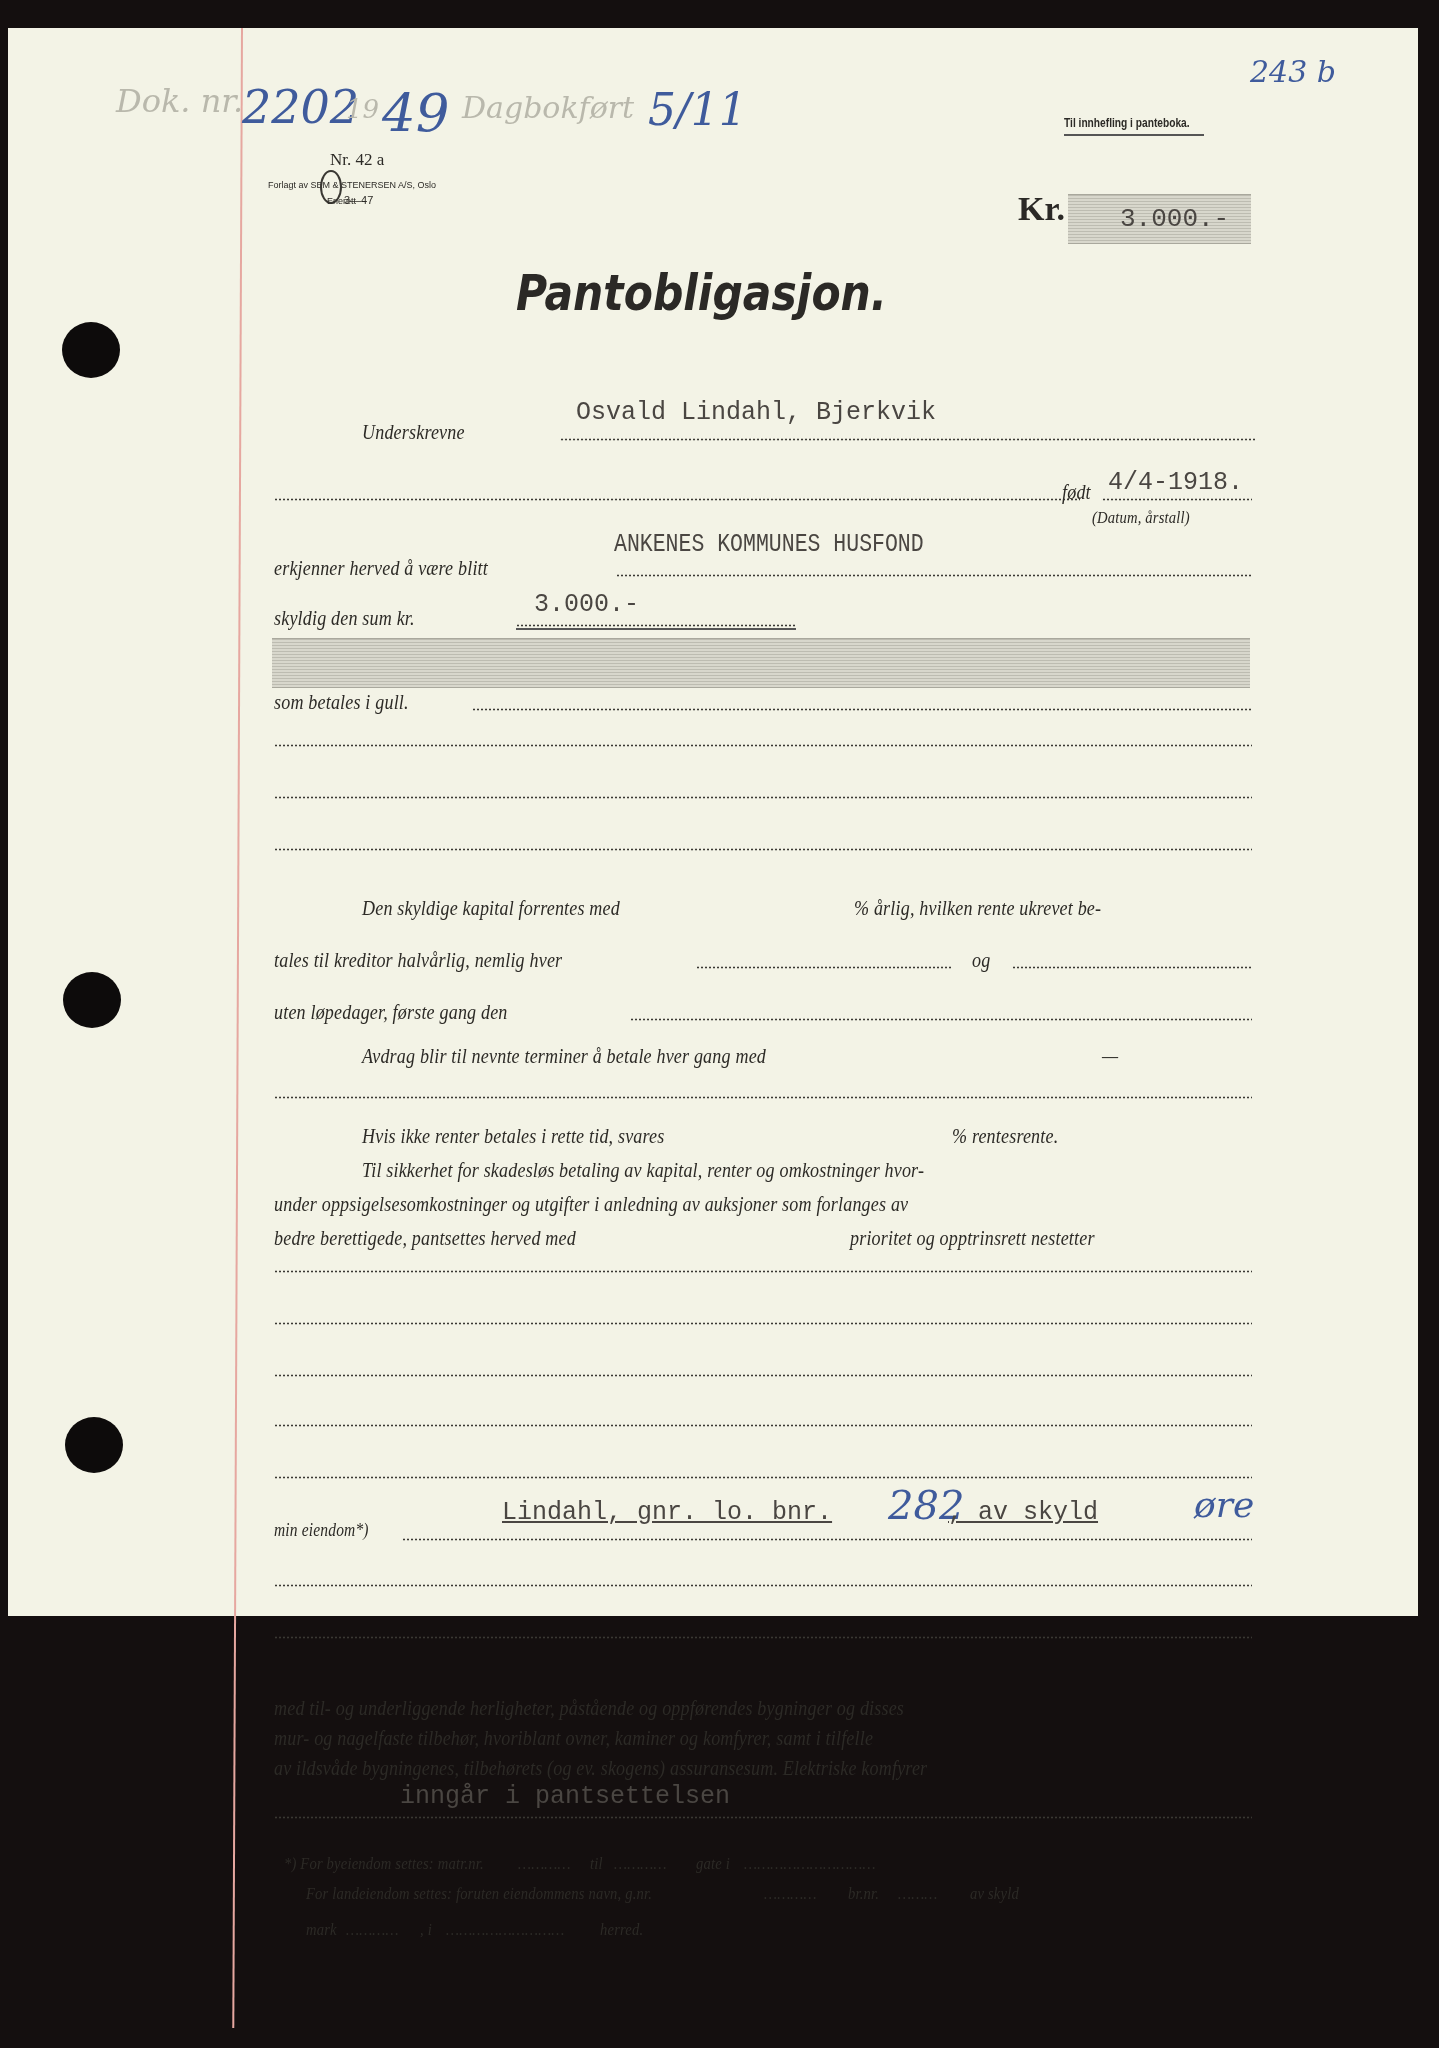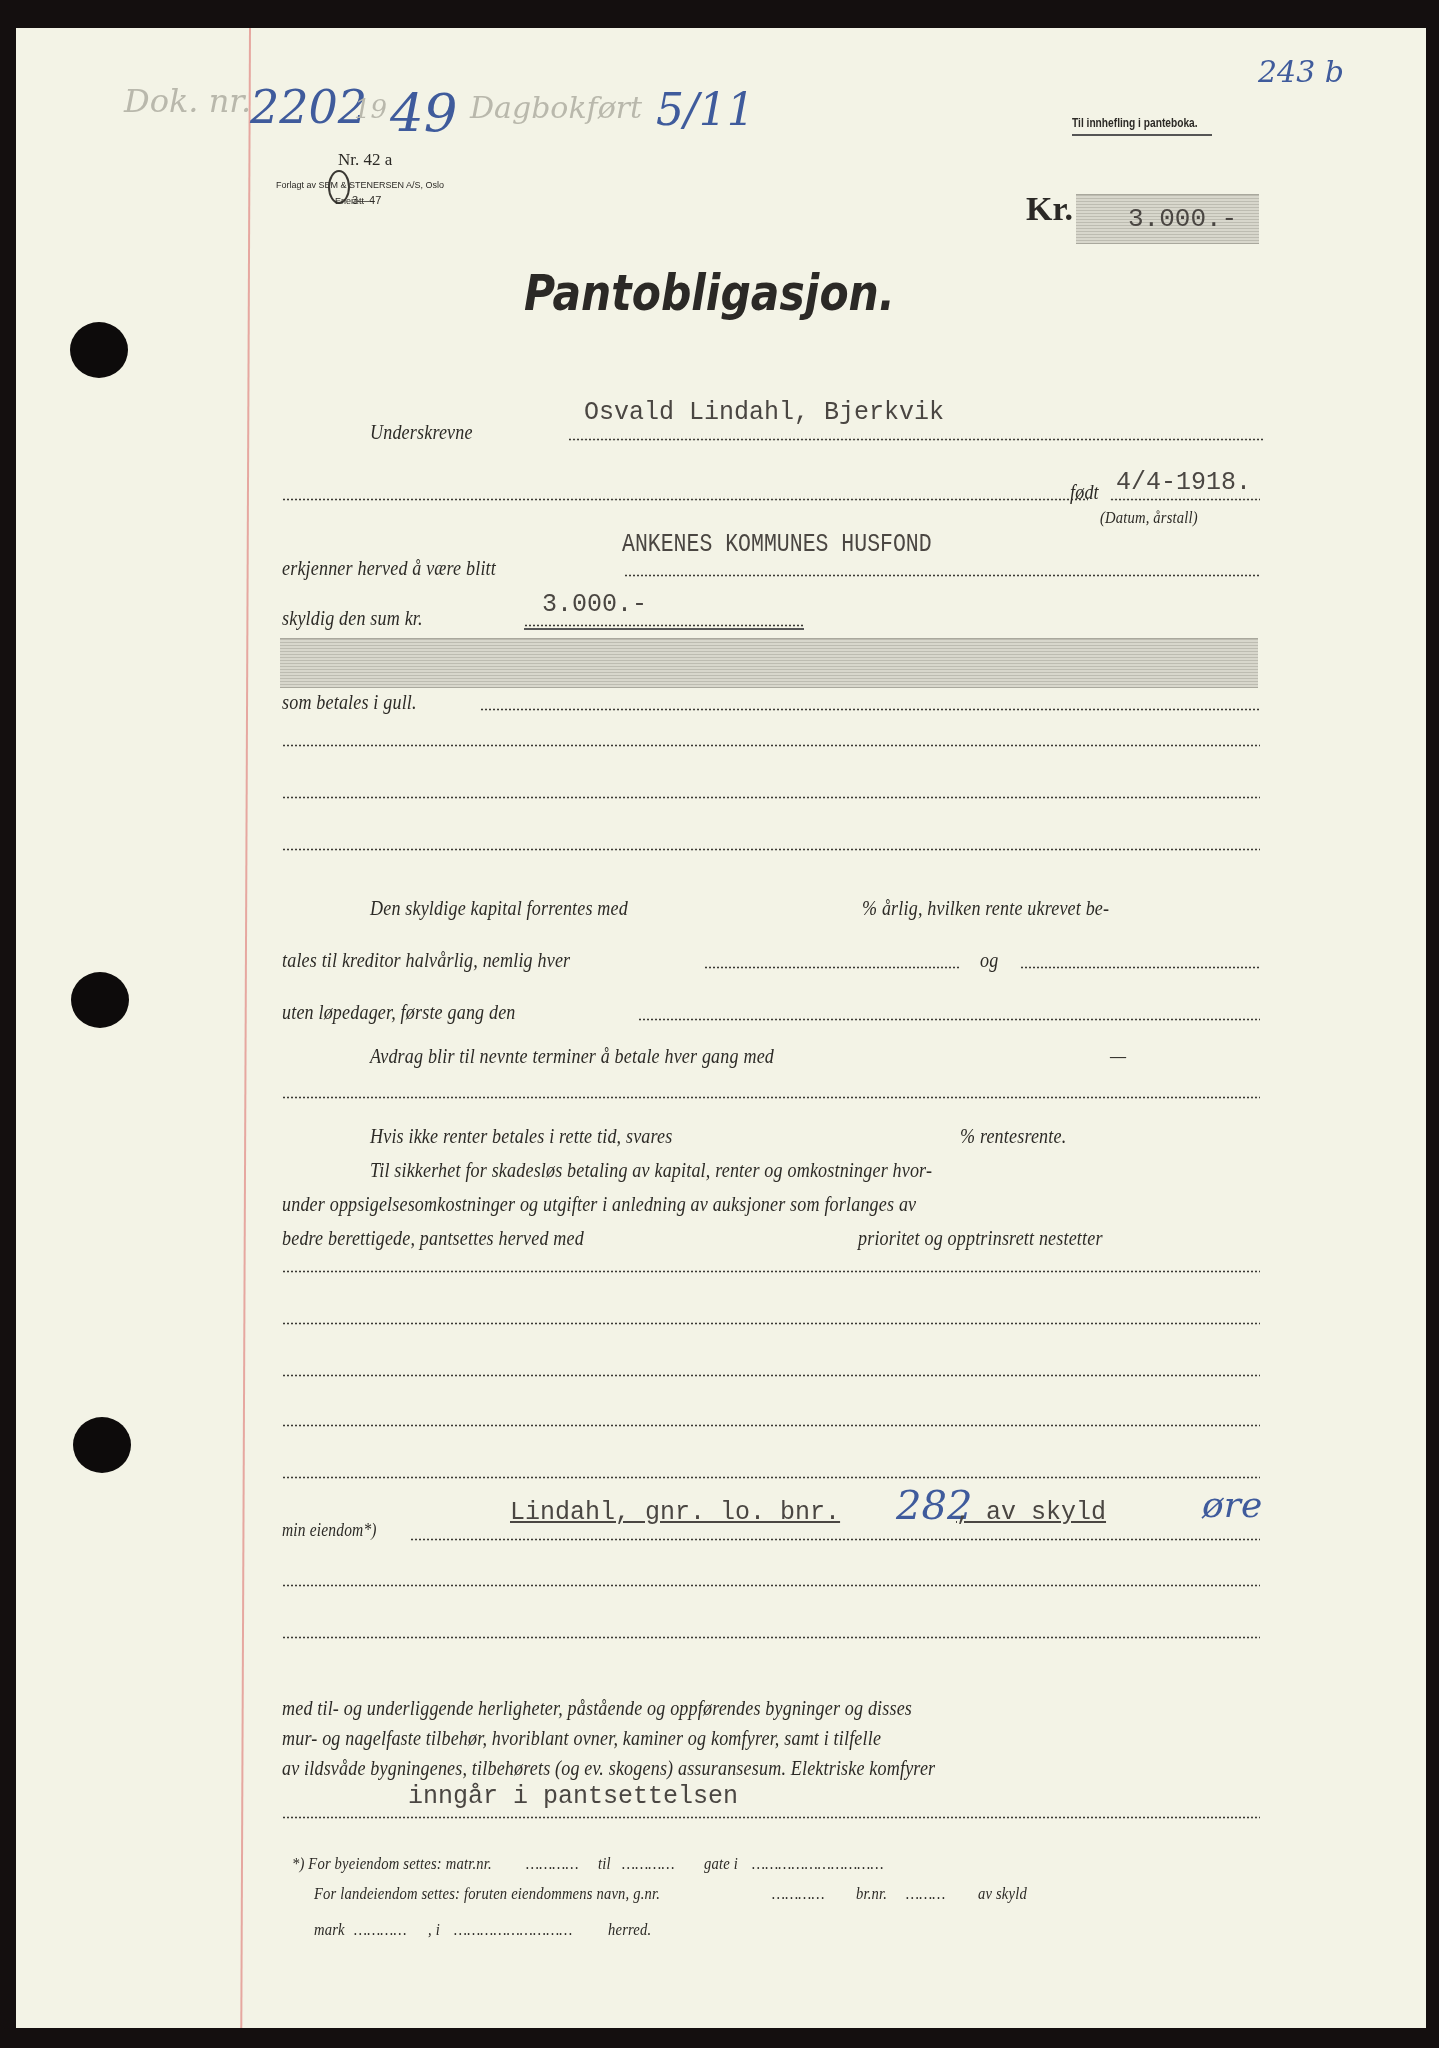--- a/index.html
+++ b/index.html
@@ -1,17 +1,17 @@
 <!DOCTYPE html>
 <html><head>
 <meta charset="utf-8">
 <style>
   html, body { margin:0; padding:0; }
   body { width:1439px; height:2048px; background:#140f0f; position:relative; overflow:hidden; font-family:"Liberation Sans", sans-serif; }
-  .page { position:absolute; left:16px; top:28px; width:1410px; height:2000px; background:#f3f3e6; }
+  .page { position:absolute; left:8px; top:28px; width:1410px; height:1588px; background:#f3f3e6; }
   .abs { position:absolute; white-space:nowrap; }
   .margin-line { position:absolute; left:233px; top:0; width:2px; height:2000px; background:#e6a7a0; transform:rotate(0.25deg); transform-origin:top left; }
   .hole { position:absolute; width:58px; height:56px; border-radius:50%; background:#0d0b0b; }
   .print { font-family:"Liberation Serif", serif; font-style:italic; color:#2c2a26; font-size:21px; letter-spacing:0.2px; transform:scaleX(0.86); transform-origin:left center; }
   .type { font-family:"Liberation Mono", monospace; color:#4a4642; font-size:25px; }
   .hand { font-family:"DejaVu Serif", serif; font-style:italic; color:#3f5b9c; }
   .faint { font-family:"DejaVu Serif", serif; font-style:italic; color:#b9b8ac; font-size:25px; }
   .dots { position:absolute; height:3px; background-image:radial-gradient(circle, #3a3833 0.9px, transparent 1.2px); background-size:4px 3px; background-repeat:repeat-x; }
   .hatch { position:absolute; background:repeating-linear-gradient(to bottom, #bdbcb1 0px, #bdbcb1 1px, #d8d7cc 1px, #d8d7cc 3px); border-top:1px solid #a9a89d; border-bottom:1px solid #a9a89d; }
   .title { font-family:"DejaVu Sans", sans-serif; font-style:italic; font-weight:bold; font-size:50px; color:#2b2926; transform:scaleX(0.85); transform-origin:left center; }

